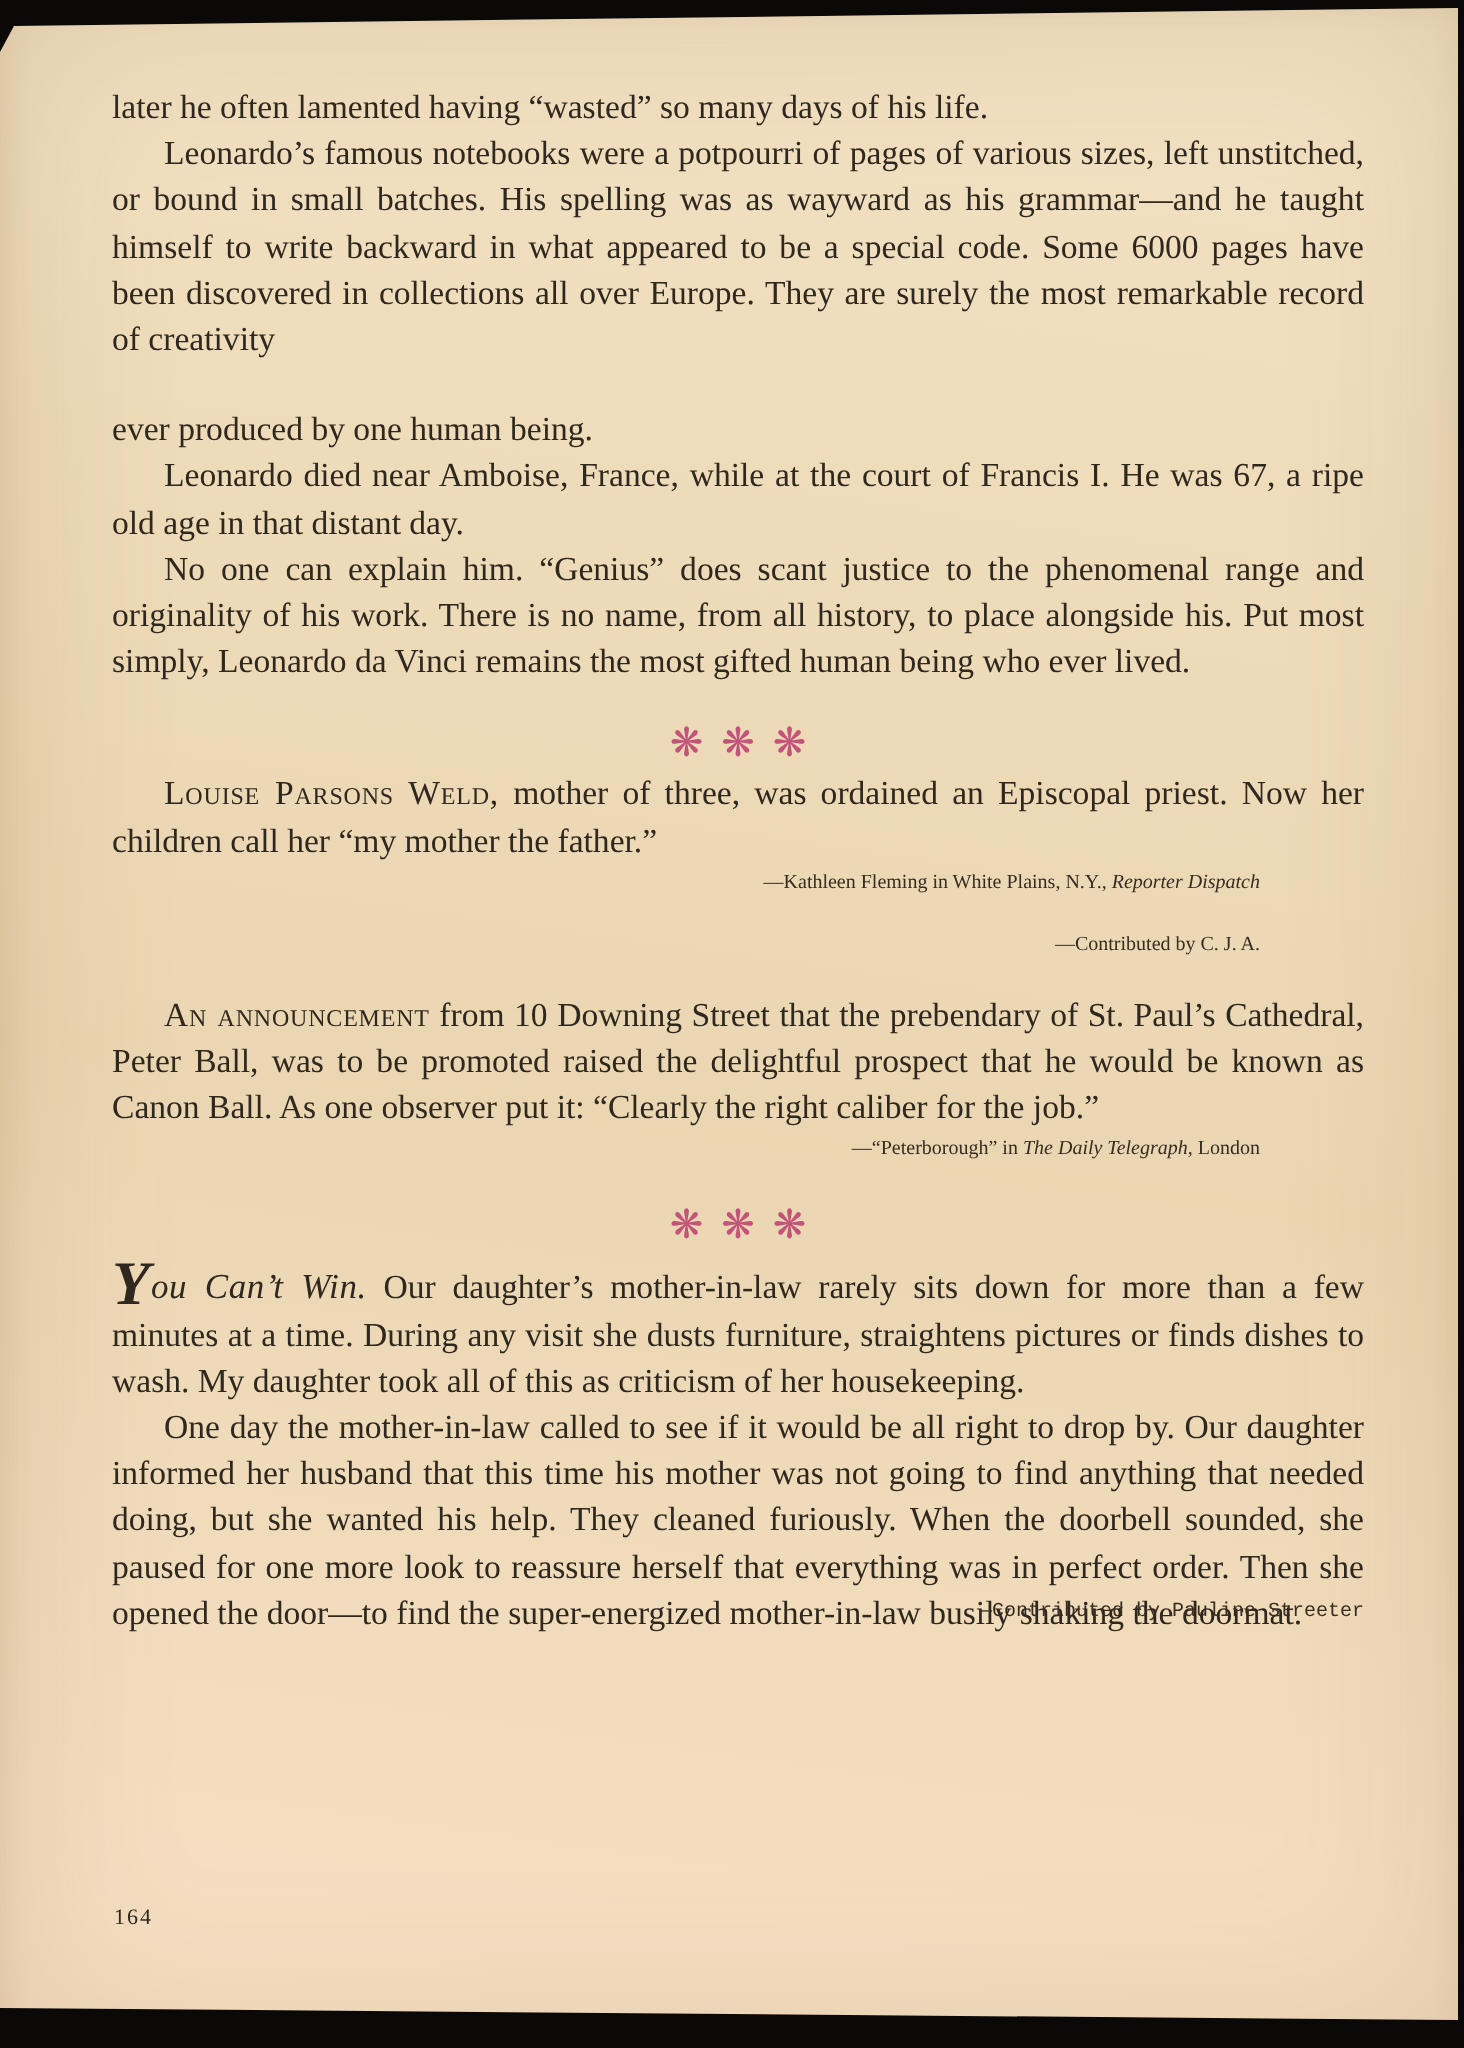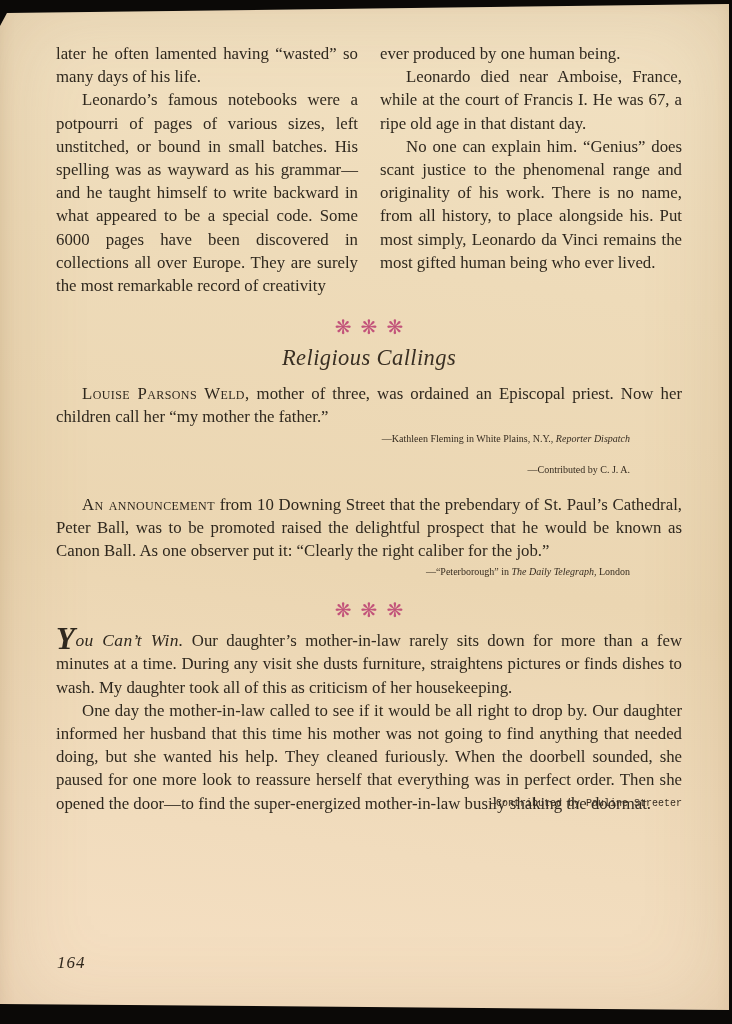--- a/index.html
+++ b/index.html
@@ -23,21 +23,21 @@
   }
   .running-head {
     text-align: center;
     font-style: italic;
     font-size: 15.5px;
     letter-spacing: 0.9px;
     word-spacing: 2px;
     color: #3c3227;
     margin-bottom: 21px;
   }
-  .columns { display: flex; gap: 22px; }
+  .columns { display: flex; gap: 22px; flex-direction: column; }
   .col { flex: 1 1 0; }
   .body-p {
     font-size: 16.8px;
     line-height: 23.2px;
     text-align: justify;
     color: #2f281e;
   }
   .indent { text-indent: 1.55em; }
   .ornament {
     text-align: center;
@@ -80,22 +80,21 @@
   }
   .story-title {
     font-style: italic;
     font-weight: normal;
     font-size: 17.5px;
     letter-spacing: 0.3px;
   }
   .attr-flush { padding-right: 0; margin-top: -19px; font-family: Liberation Mono, monospace; }
   .page-number {
     position: absolute; left: 57px; top: 953px;
-    font-style: italic;
-    font-size: 17px;
+    font-size: 11px;
     color: #30271c;
     letter-spacing: 1px;
   }
 </style>
 </head>
 <body>
 
 <div class="scan">
   <div class="page">
     <div class="content">
@@ -108,21 +107,20 @@
         </div>
         <div class="col">
           <p class="body-p">ever produced by one human being.</p>
           <p class="body-p indent">Leonardo died near Amboise, France, while at the court of Francis I. He was 67, a ripe old age in that distant day.</p>
           <p class="body-p indent">No one can explain him. “Genius” does scant justice to the phenomenal range and originality of his work. There is no name, from all history, to place alongside his. Put most simply, Leonardo da Vinci remains the most gifted human being who ever lived.</p>
         </div>
       </div>
 
       <div class="ornament" style="color: rgb(194, 83, 122);">❋❋❋</div>
 
-      <h2 class="sec-title">Religious Callings</h2>
 
       <div class="anecdote">
         <p class="body-p anecdote-p"><span class="lead">Louise Parsons Weld,</span><span> mother of three, was ordained an Episcopal priest. Now her children call her “my mother the father.”</span></p>
         <div class="attr"><span>—Kathleen Fleming in White Plains, N.Y., </span><span class="it">Reporter Dispatch</span><span></span></div>
       </div>
 
       <div class="anecdote">
         <div class="attr"><span>—Contributed by C. J. A.</span><span class="it"></span><span></span></div>
       </div>
 

